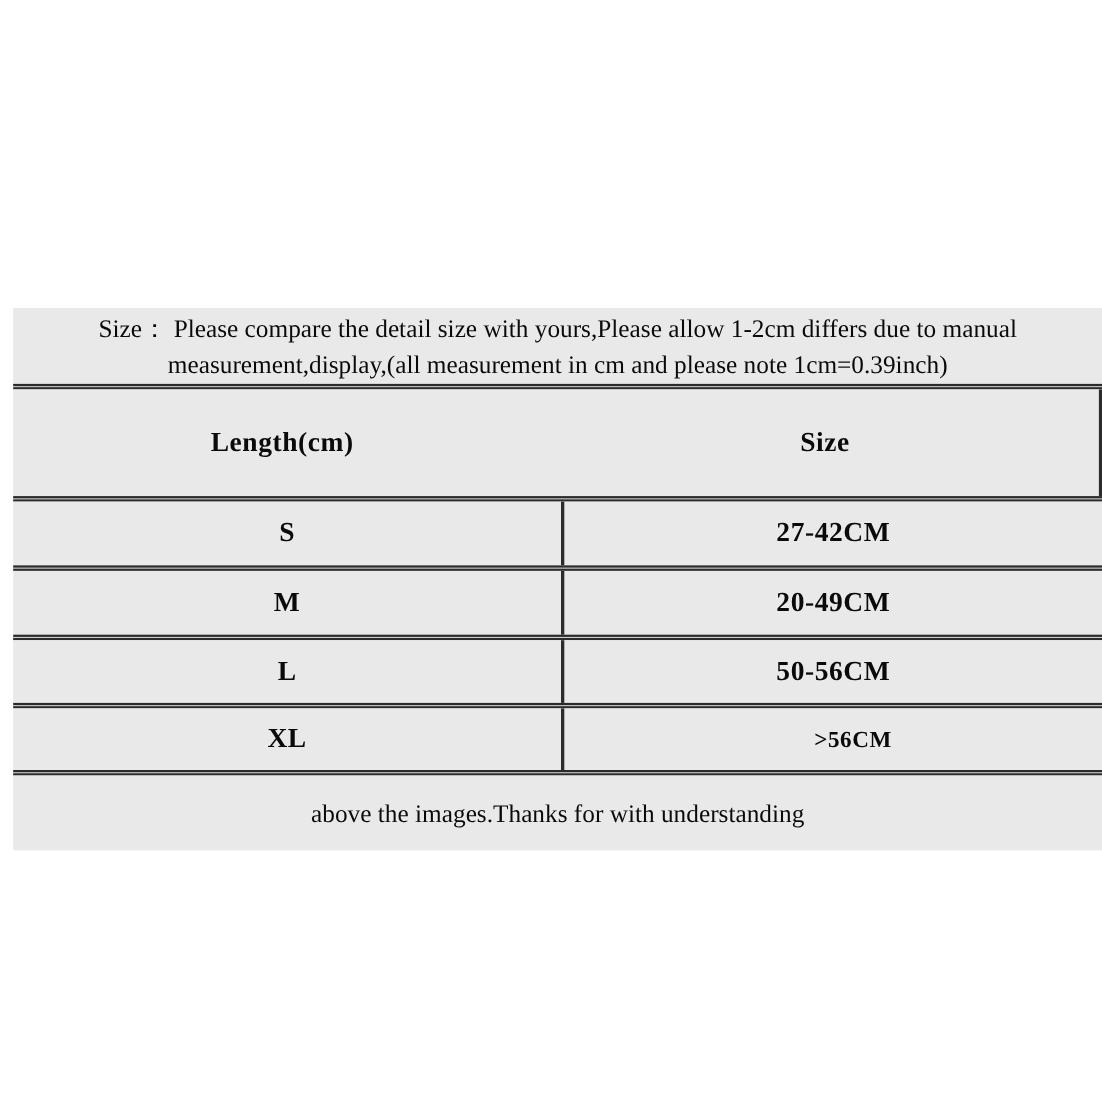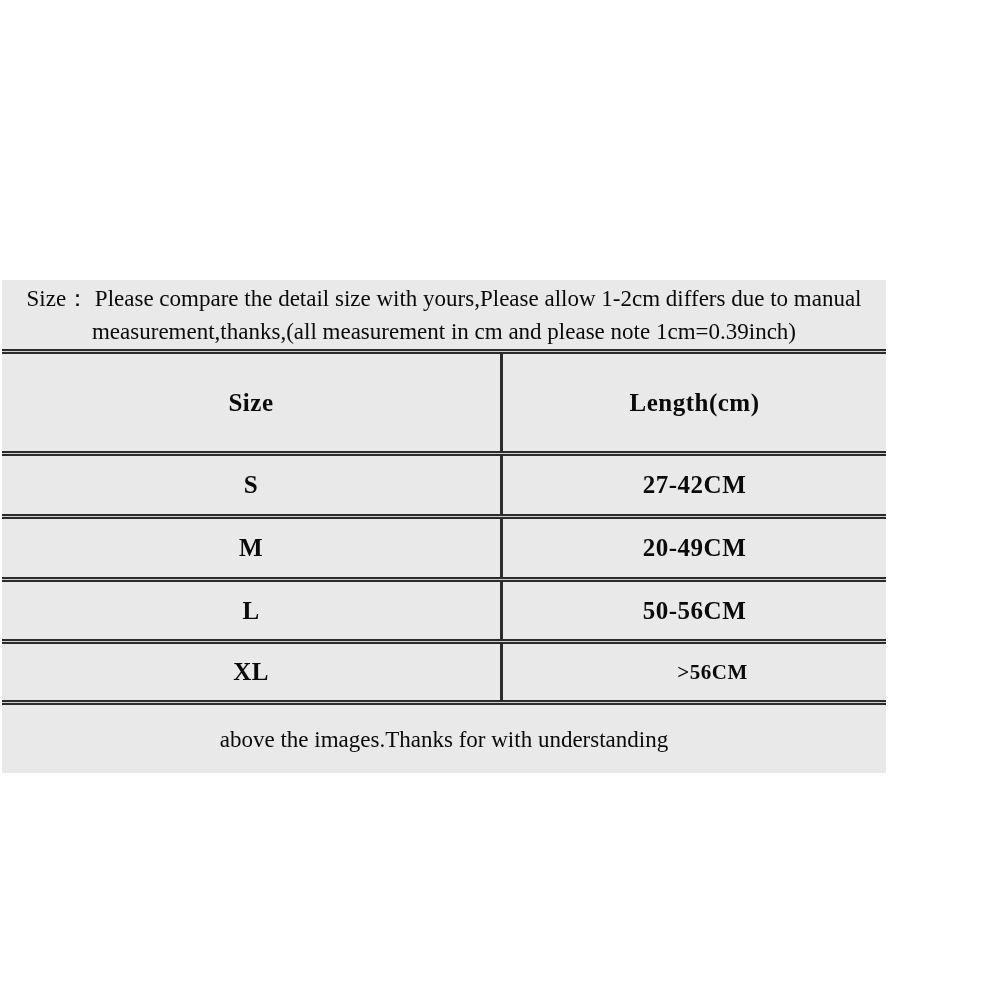--- a/index.html
+++ b/index.html
@@ -10,21 +10,21 @@
   }
   * { margin: 0; padding: 0; box-sizing: border-box; }
   html, body {
     width: 1002px; height: 1002px;
     background: var(--page-bg);
     font-family: "Liberation Serif", "DejaVu Serif", serif;
     color: var(--text);
     overflow: hidden;
   }
   .canvas { position: relative; width: 1002px; height: 1002px; }
-  .sheet { position: absolute; left: 2px; top: 280px; width: 884px; }
+  .sheet { position: absolute; left: 12px; top: 280px; width: 990px; }
 
   .panel { background: var(--panel-bg); }
 
   .note {
     display: flex; flex-direction: column;
     justify-content: center; text-align: center;
     font-size: 23px; line-height: 33px;
     font-weight: normal;
   }
   .note-top { height: 69px; }
@@ -58,29 +58,29 @@
   .data-row.row-xl .cell.c2 { font-size: 21px; margin-left: 36px; }
 </style>
 </head>
 <body>
 
 <div class="canvas">
   <div class="sheet">
 
     <section class="panel note note-top">
       <div>Size： Please compare the detail size with yours,Please allow 1-2cm differs due to manual</div>
-      <div>measurement,thanks,(all measurement in cm and please note 1cm=0.39inch)</div>
+      <div>measurement,display,(all measurement in cm and please note 1cm=0.39inch)</div>
     </section>
 
     <div class="hline"></div>
 
     <section>
       <div class="panel row header-row">
+        <div class="cell c2">Length(cm)</div>
         <div class="cell c1">Size</div>
-        <div class="cell c2">Length(cm)</div>
       </div>
 
       <div class="hline"></div>
 
       <div class="panel row data-row row-s">
         <div class="cell c1">S</div>
         <div class="cell c2">27-42CM</div>
       </div>
 
       <div class="hline"></div>

